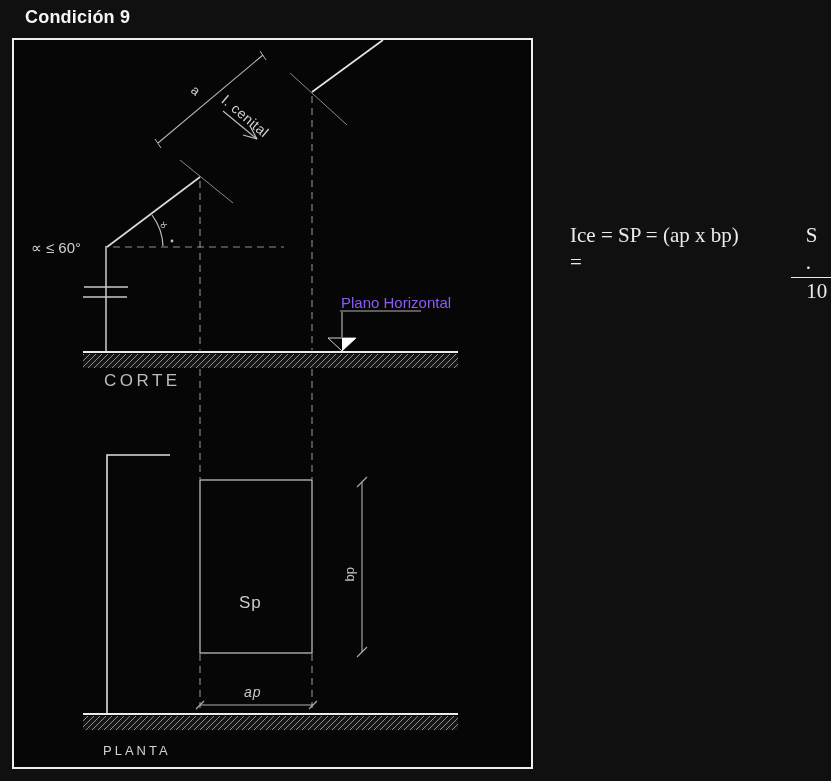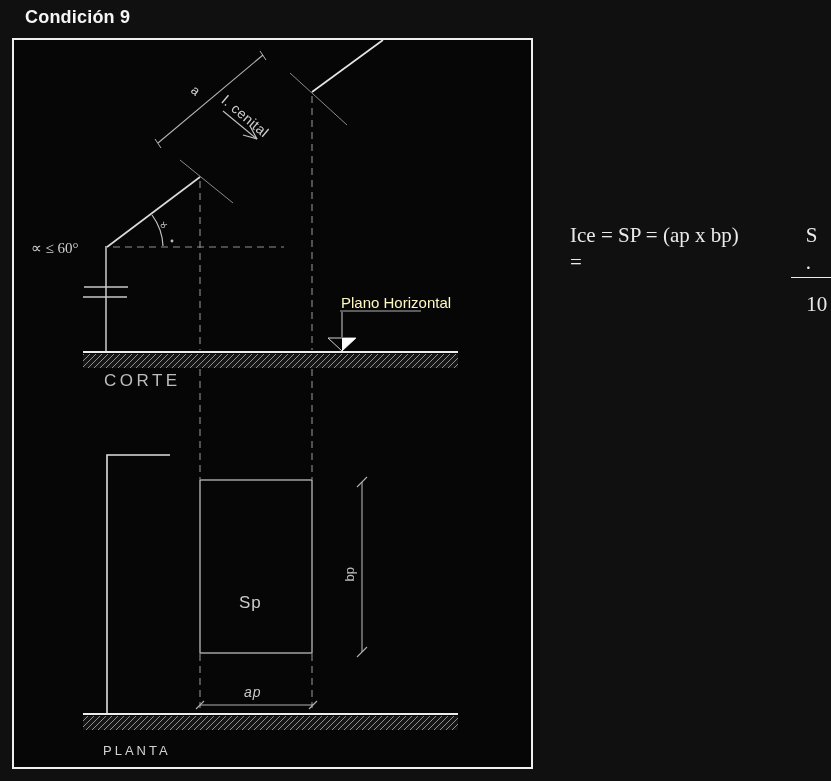--- a/index.html
+++ b/index.html
@@ -11,38 +11,38 @@
   .page-title{
     position:absolute;left:25px;top:7px;
     font-size:18px;font-weight:bold;color:#f5f5f5;letter-spacing:.2px;
   }
   .frame{
     position:absolute;left:12px;top:38px;width:517px;height:727px;
     border:2px solid #efefef;background:#060606;
   }
   svg.linework{position:absolute;left:0;top:0;width:831px;height:781px;}
   .lbl{position:absolute;color:#c8c8c8;white-space:nowrap;}
-  .lbl-alpha-max{left:31px;top:239px;font-size:15px;color:#cfcfcf;font-family:Liberation Serif, serif;}
+  .lbl-alpha-max{left:31px;top:239px;font-size:15px;color:#cfcfcf;}
   .lbl-alpha-arc{left:159px;top:218px;font-size:12px;color:#bdbdbd;transform:rotate(-50deg);}
   .lbl-a{left:192px;top:83px;font-size:13px;transform:rotate(40deg);color:#cfcfcf;}
   .lbl-cenital{left:229px;top:92px;font-size:14px;transform:rotate(40deg);transform-origin:left top;color:#cfcfcf;letter-spacing:.5px;}
-  .lbl-plano{left:341px;top:294px;font-size:15px;color:#fef9c3;}
+  .lbl-plano{left:341px;top:294px;font-size:15px;color:#8b5cf6;}
   .lbl-corte{left:104px;top:371px;font-size:17px;letter-spacing:3.5px;color:#bdbdbd;}
   .lbl-sp{left:239px;top:559px;font-size:17px;letter-spacing:1px;color:#cbcbcb;margin-top:34px;}
   .lbl-bp{left:335px;top:560px;width:28px;font-size:13px;transform:rotate(-90deg);color:#bdbdbd;}
   .lbl-ap{left:244px;top:684px;font-size:14px;letter-spacing:1px;color:#c8c8c8;font-style:italic;}
   .lbl-planta{left:103px;top:743px;font-size:13px;letter-spacing:3px;color:#d2d2d2;}
   .formula{
     position:absolute;left:570px;top:222px;
     display:flex;align-items:flex-start;
     font-family:"Liberation Serif",serif;font-size:21px;color:#eaeaea;line-height:27px;gap:44px;
   }
   .formula .frac{display:flex;flex-direction:column;margin-left:7px;}
   .formula .num{border-bottom:1.6px solid #eaeaea;padding:0 7px 1px 15px;line-height:27px;}
-  .formula .den{text-align:center;padding-left:12px;margin-top:14px;line-height:24px;}
+  .formula .den{text-align:center;padding-left:12px;margin-top:1px;line-height:24px;}
 </style>
 </head>
 <body>
 
 <div class="frame"></div>
 
 <svg class="linework" viewBox="0 0 831 781">
   <defs>
     <pattern id="hatch" width="6" height="6" patternUnits="userSpaceOnUse">
       <rect width="6" height="6" fill="#151515"></rect>

